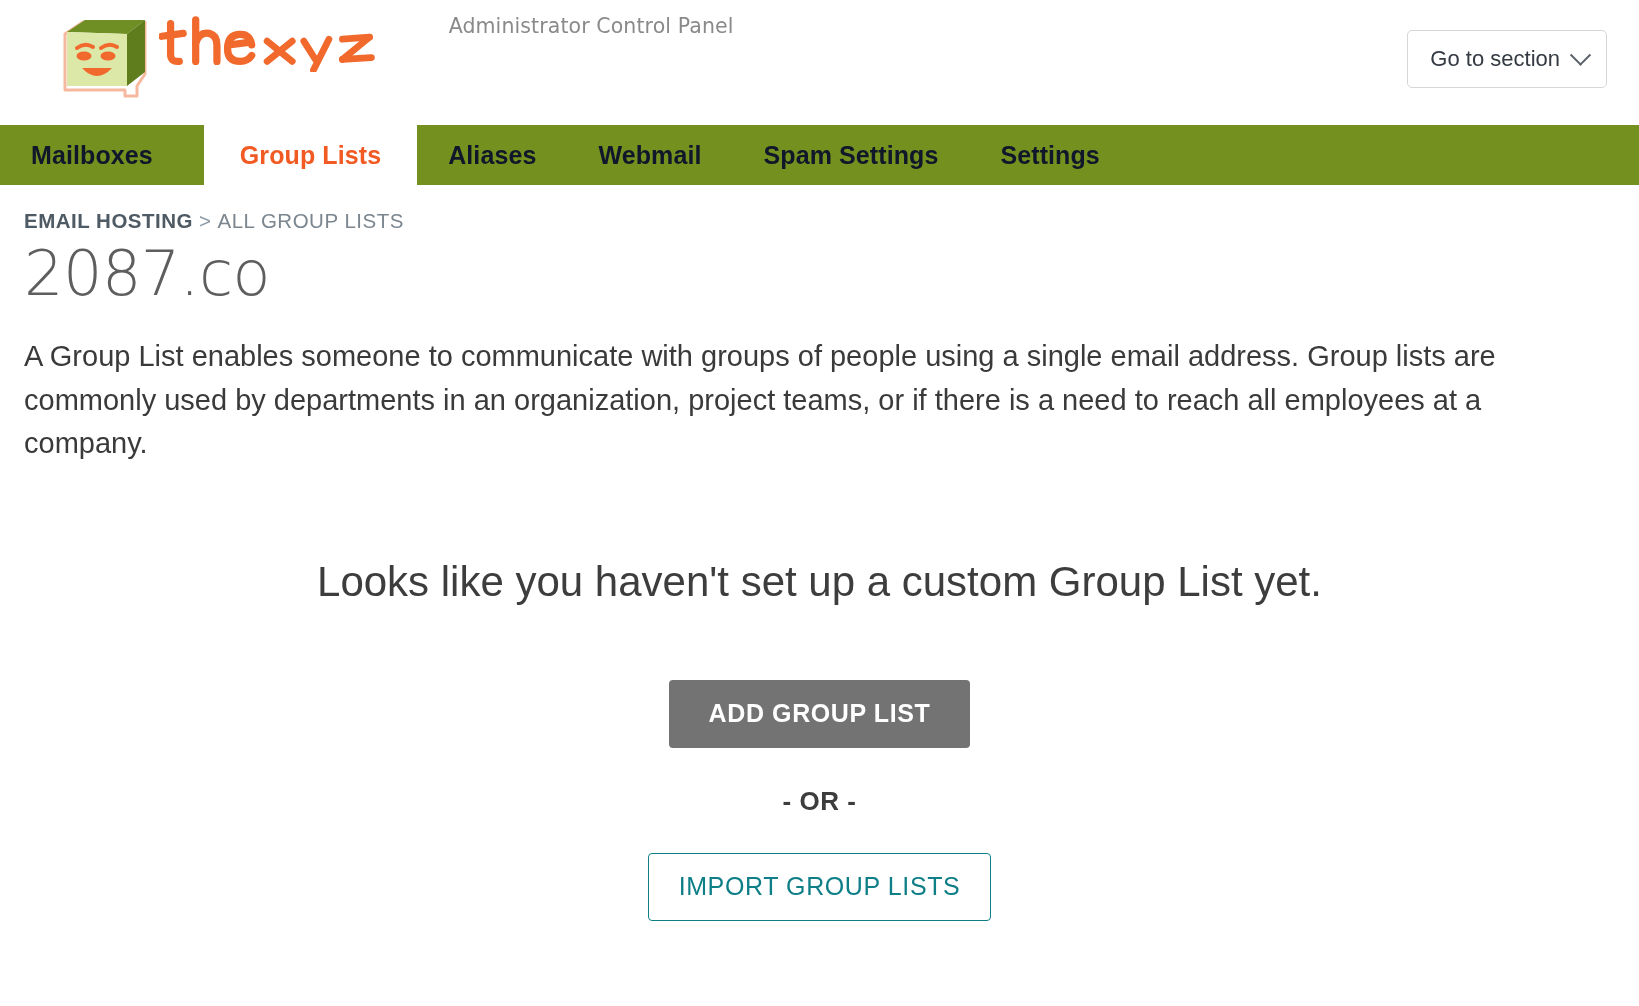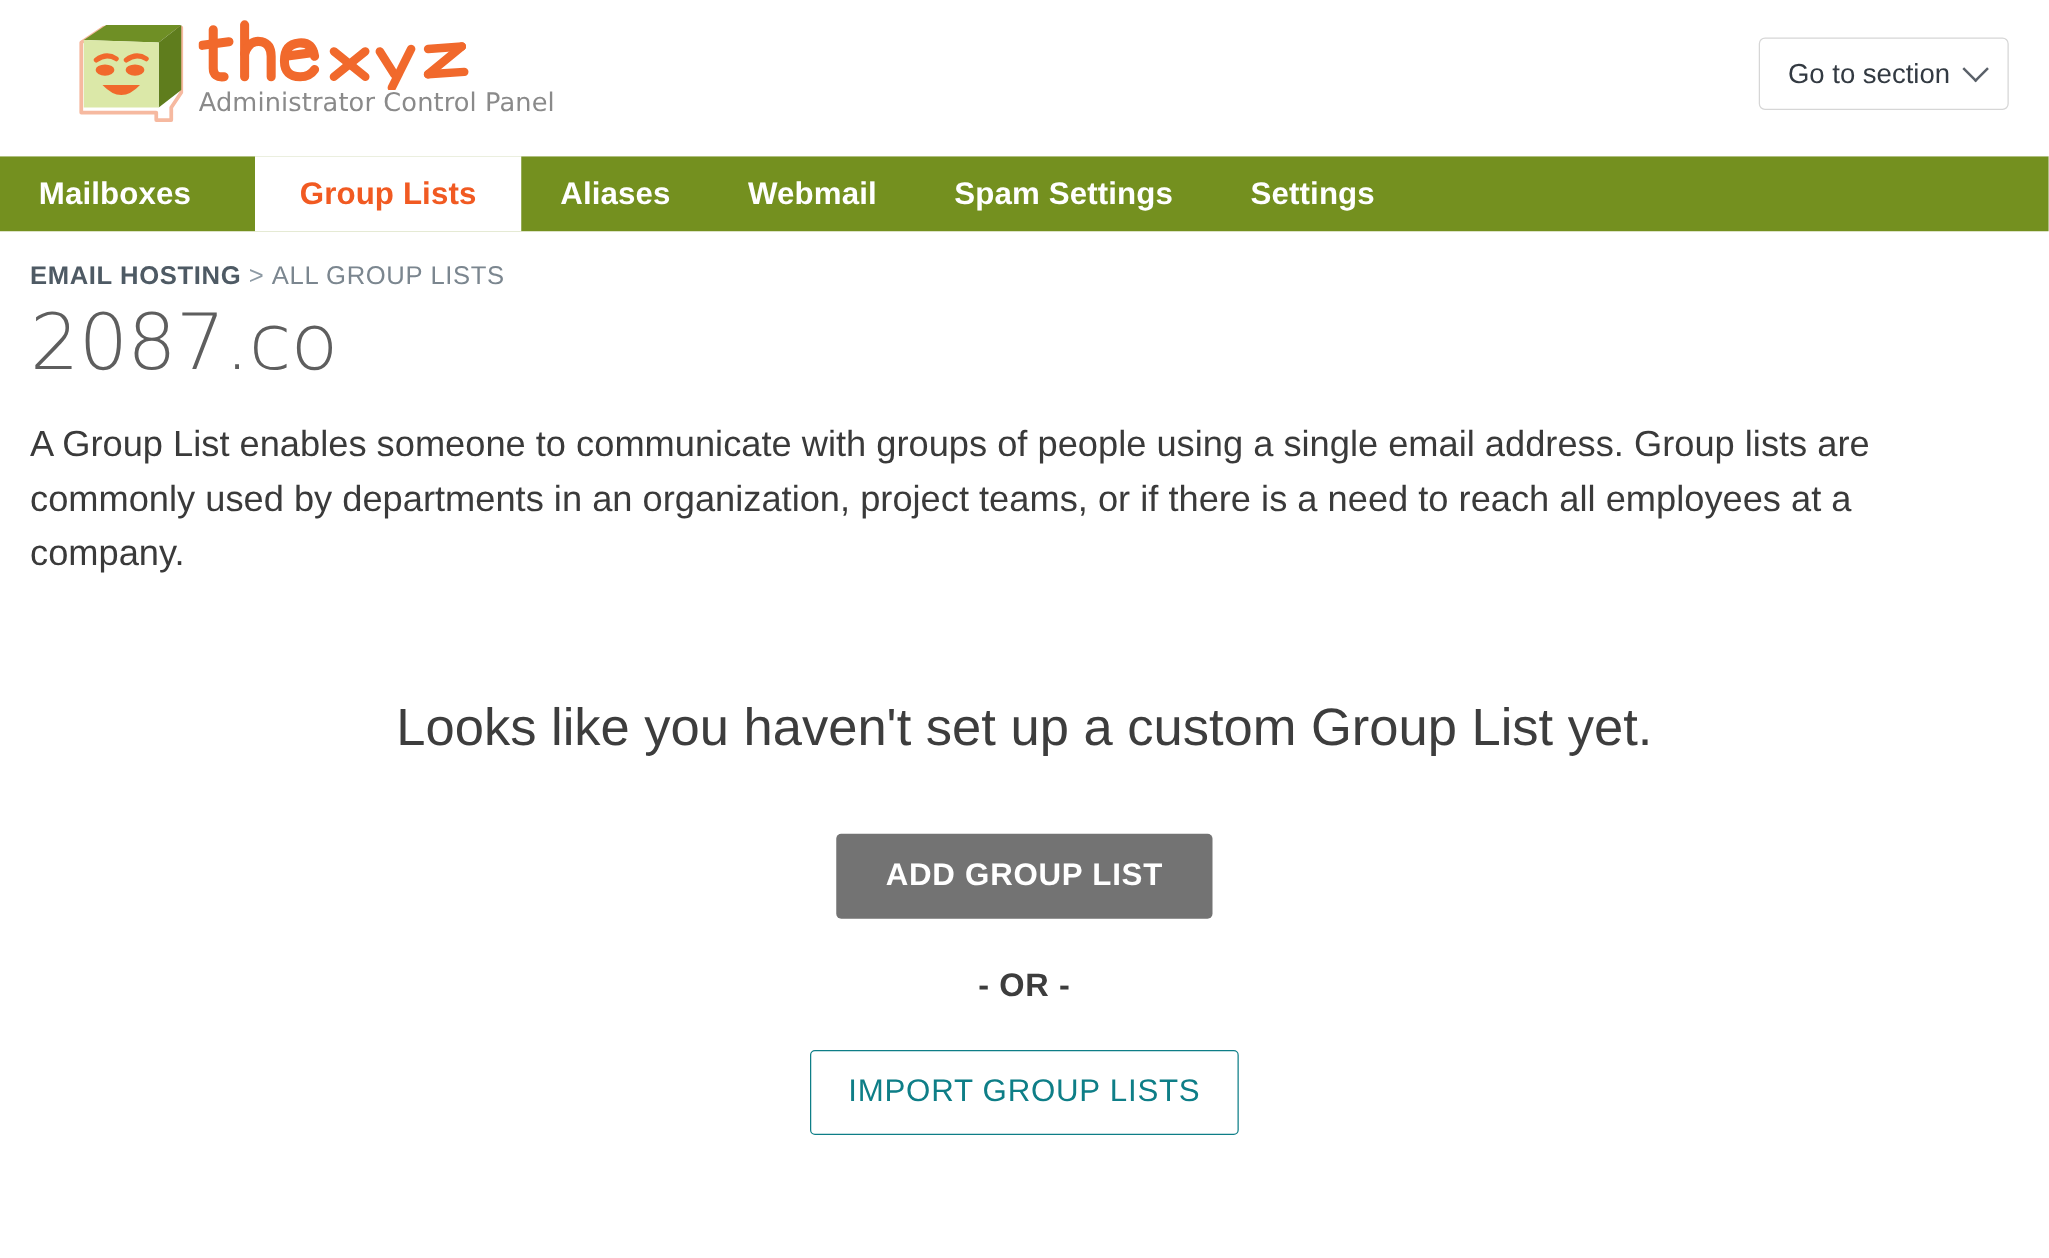--- a/index.html
+++ b/index.html
@@ -31,21 +31,20 @@
     align-items: flex-start;
   }
   .logo-mark {
     width: 98px;
     height: 88px;
     flex: 0 0 auto;
     margin-right: 6px;
   }
   .brand-text {
     display: flex;
-    flex-direction: column;
     justify-content: space-between;
     padding-top: 4px;
   }
   .wordmark {
     height: 56px;
     display: block;
   }
   .tagline {
     font-family: "DejaVu Sans", sans-serif;
     font-size: 20.5px;
@@ -88,21 +87,21 @@
     align-items: stretch;
     font-family: "Liberation Sans Narrow", "Liberation Sans", sans-serif;
   }
   .nav-item {
     display: flex;
     align-items: center;
     justify-content: center;
     padding: 16px 31px;
     font-size: 25px;
     font-weight: bold;
-    color: #ffffff;
+    color: #0f172a;
     letter-spacing: 0.1px;
     cursor: pointer;
     white-space: nowrap;
     user-select: none;
   }
   .nav-item.active {
     background: #ffffff;
     color: #f15a22;
     padding: 0 36px;
     margin-left: 20px;
@@ -143,21 +142,21 @@
 
   
   .empty-state {
     margin-top: 92px;
     text-align: center;
   }
   .empty-heading {
     font-size: 42px;
     color: #3d3d3d;
     font-weight: normal;
-    margin: 4px;
+    margin: 17px;
     font-family: "Liberation Sans", sans-serif;
   }
   .btn-primary {
     display: inline-block;
     margin-top: 57px;
     background: #737373;
     color: #ffffff;
     border: none;
     border-radius: 4px;
     font-size: 25px;

